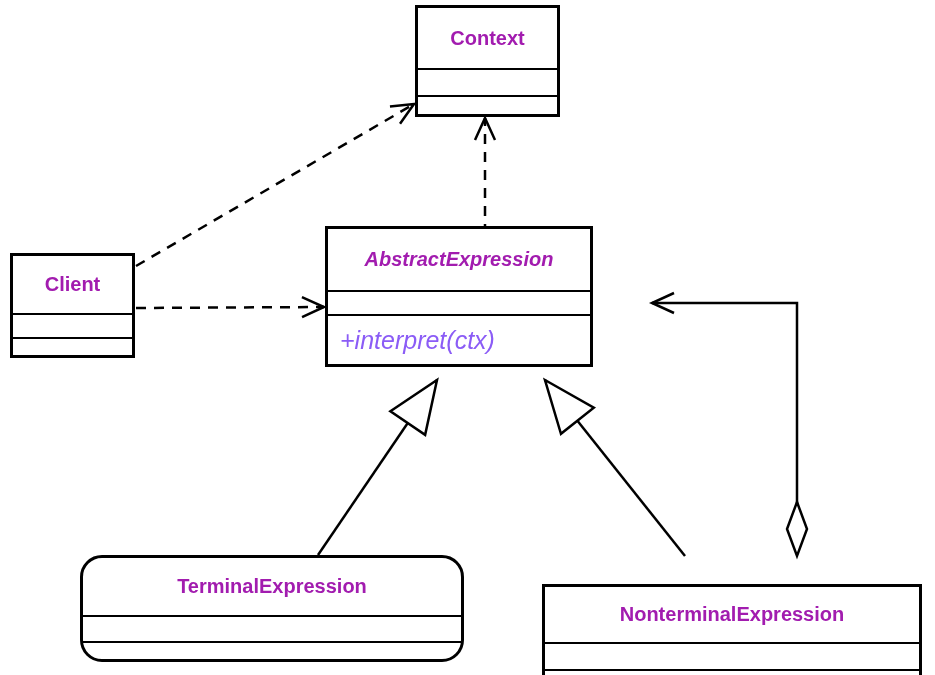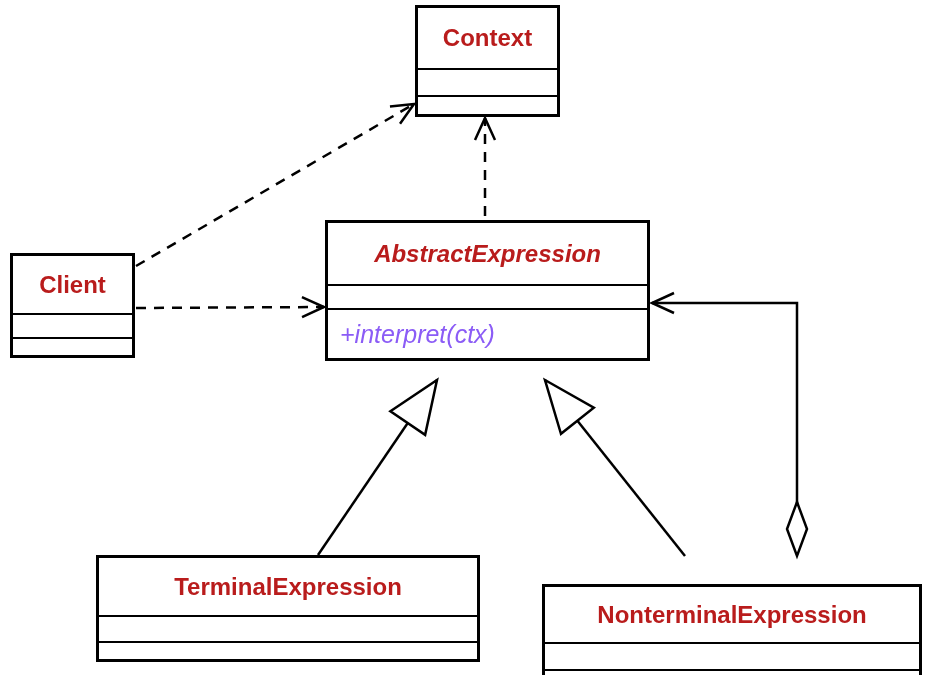--- a/index.html
+++ b/index.html
@@ -28,22 +28,22 @@
     border: 3px solid #000000;
     box-sizing: border-box;
     display: flex;
     flex-direction: column;
   }
   .uml-title {
     display: flex;
     align-items: center;
     justify-content: center;
     font-weight: bold;
-    font-size: 24px;
-    color: #b91c1c;
+    font-size: 20px;
+    color: #a21caf;
     letter-spacing: 0px;
     white-space: nowrap;
     box-sizing: border-box;
   }
   .uml-title.abstract {
     font-style: italic;
   }
   .uml-attrs {
     border-top: 2px solid #000000;
     box-sizing: border-box;
@@ -96,27 +96,27 @@
     <div class="uml-attrs" style="height:27px;"></div>
     <div class="uml-methods"></div>
   </div>
 
   <div class="uml-class" style="left:10px; top:253px; width:125px; height:105px;justify-content:space-between;">
     <div class="uml-title" style="height:57px;">Client</div>
     <div class="uml-attrs" style="height:24px;"></div>
     <div class="uml-methods"></div>
   </div>
 
-  <div class="uml-class" style="left:325px; top:220px; width:325px; height:141px;">
+  <div class="uml-class" style="left:325px; top:226px; width:268px; height:141px;">
     <div class="uml-title abstract" style="height:61px;">AbstractExpression</div>
     <div class="uml-attrs" style="height:24px;"></div>
     <div class="uml-methods">+interpret(ctx)</div>
   </div>
 
-  <div class="uml-class" style="left:96px; top:555px; width:384px; height:107px;">
+  <div class="uml-class" style="left:80px; top:555px; width:384px; height:107px;border-radius:22px;">
     <div class="uml-title" style="height:57px;">TerminalExpression</div>
     <div class="uml-attrs" style="height:26px;"></div>
     <div class="uml-methods"></div>
   </div>
 
   <div class="uml-class" style="left:542px; top:557px; width:380px; height:106px;margin-top:27px;">
     <div class="uml-title" style="height:55px;">NonterminalExpression</div>
     <div class="uml-attrs" style="height:27px;"></div>
     <div class="uml-methods"></div>
   </div>

